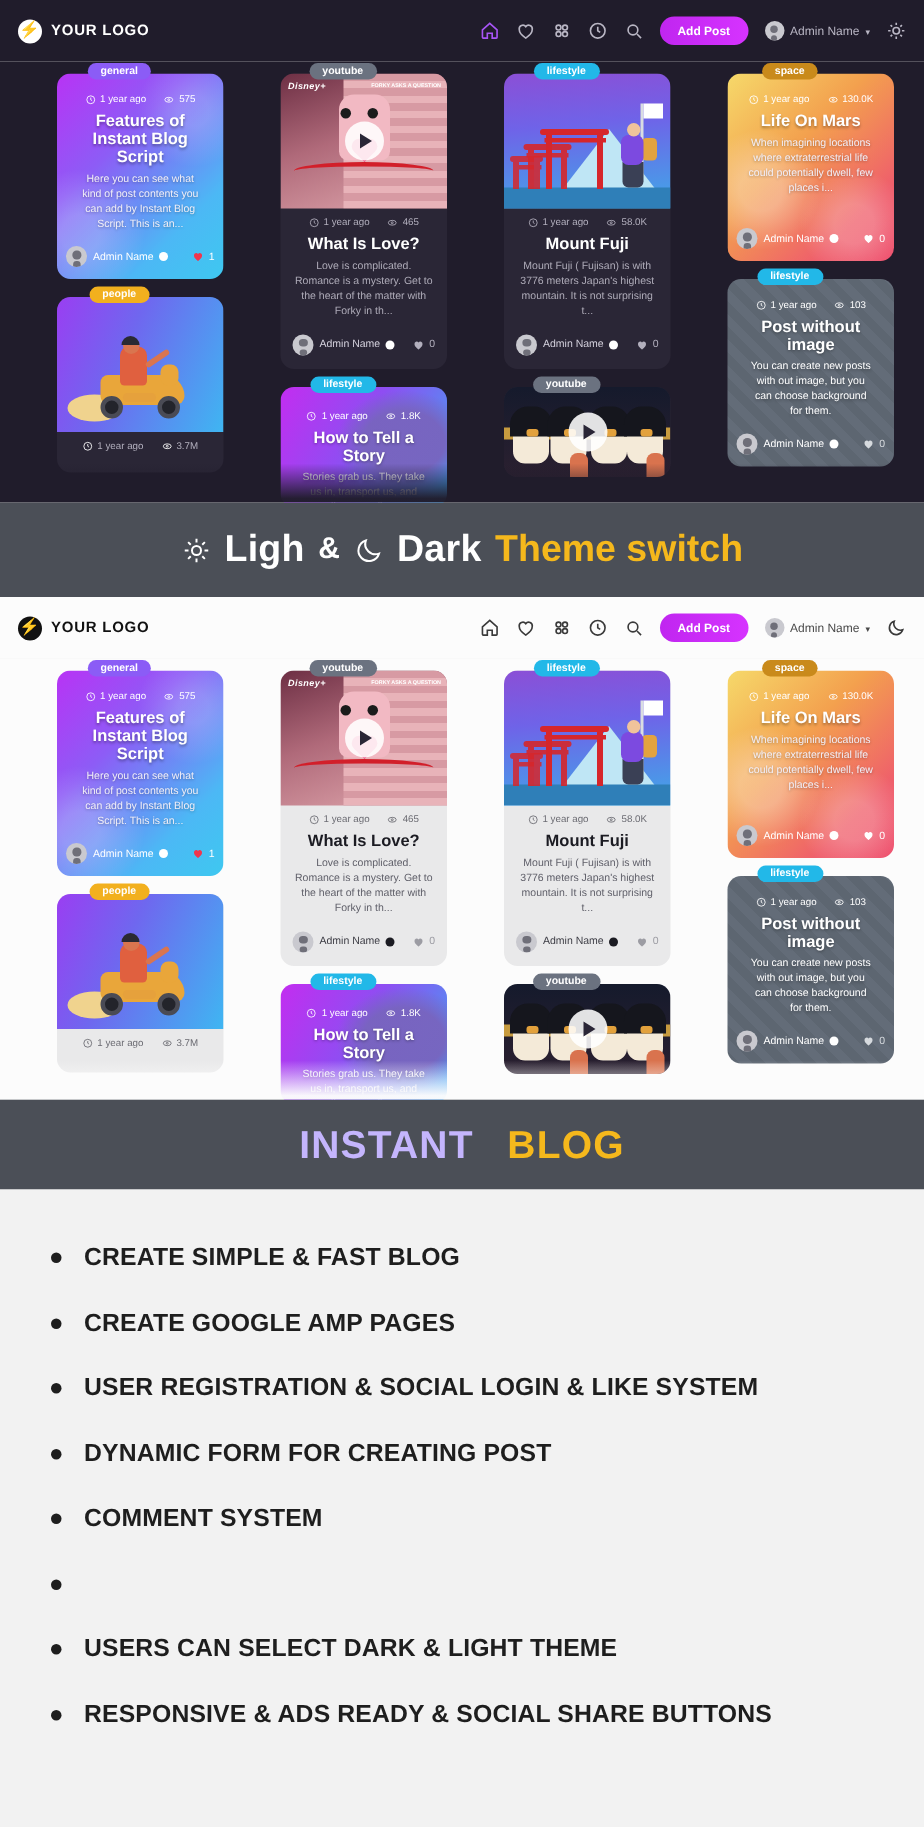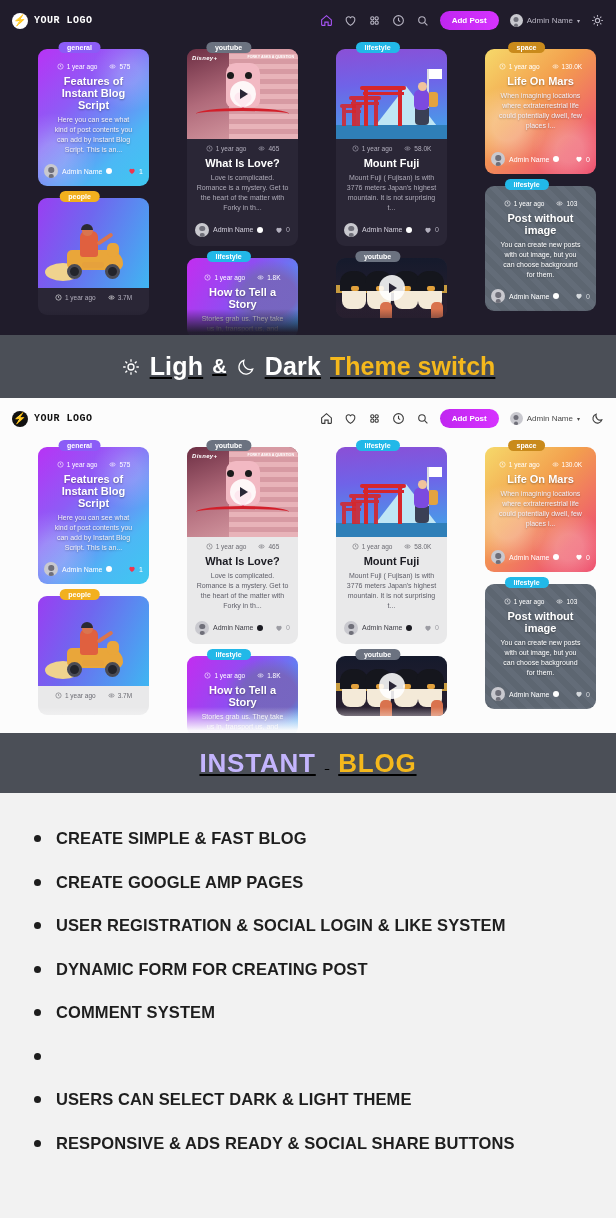--- a/index.html
+++ b/index.html
@@ -21,21 +21,21 @@
   .nav-dark { background:#201c2b; }
   .nav-light { background:#fcfcfc; }
   .logo { display:flex; align-items:center; gap:6px; }
   .logo-mark {
     width:16px; height:16px; border-radius:50%;
     display:flex; align-items:center; justify-content:center;
     font-size:11px; line-height:1;
   }
   .nav-dark .logo-mark { background:#ffffff; color:#201c2b; }
   .nav-light .logo-mark { background:#111111; color:#ffffff; }
-  .logo-text { font-size:10px; font-weight:bold; letter-spacing:.5px;font-family:Liberation Mono, monospace; }
+  .logo-text { font-size:10px; font-weight:bold; letter-spacing:.5px; }
   .nav-dark .logo-text { color:#ffffff; }
   .nav-light .logo-text { color:#111111; }
   .nav-right { margin-left:auto; display:flex; align-items:center; gap:11px; }
   .nav-ico { width:13px; height:13px; display:block; }
   .nav-dark .nav-ico { stroke:#b9b6c4; fill:none; }
   .nav-light .nav-ico { stroke:#3a3a3a; fill:none; }
   .nav-ico.active { stroke:#a855f7; }
   .addpost {
     background:linear-gradient(90deg,#c026f0,#d633ff);
     color:#fff; font-size:8px; font-weight:bold;
@@ -259,21 +259,21 @@
   .board::after {
     content:""; position:absolute; left:0; right:0; bottom:0; height:26px;
     pointer-events:none;
   }
   .board-dark::after { background:linear-gradient(180deg,rgba(32,28,43,0) 0%,rgba(32,28,43,.97) 90%); }
   .board-light::after { background:linear-gradient(180deg,rgba(252,252,252,0) 0%,rgba(252,252,252,.97) 90%); }
 
   
   .banner {
     background:#4b4f57; display:flex; align-items:center;
-    justify-content:center; gap:9px;text-decoration:underline;
+    justify-content:center; gap:9px;
   }
   .banner-theme { height:63px; }
   .banner-title { height:60px; }
   .bn-word { font-size:25px; font-weight:bold; color:#ffffff; letter-spacing:.2px; }
   .bn-amp { font-size:20px; font-weight:bold; color:#ffffff; }
   .bn-accent { font-size:25px; font-weight:bold; color:#f5b81c; }
   .bn-ico { width:20px; height:20px; display:block; stroke:#ffffff; fill:none; }
   .bn-ico.moon { fill:none; }
   .bt-main { font-size:26px; font-weight:bold; color:#c4b5fd; letter-spacing:.8px; }
   .bt-accent { font-size:26px; font-weight:bold; color:#f5b81c; letter-spacing:.8px; }

